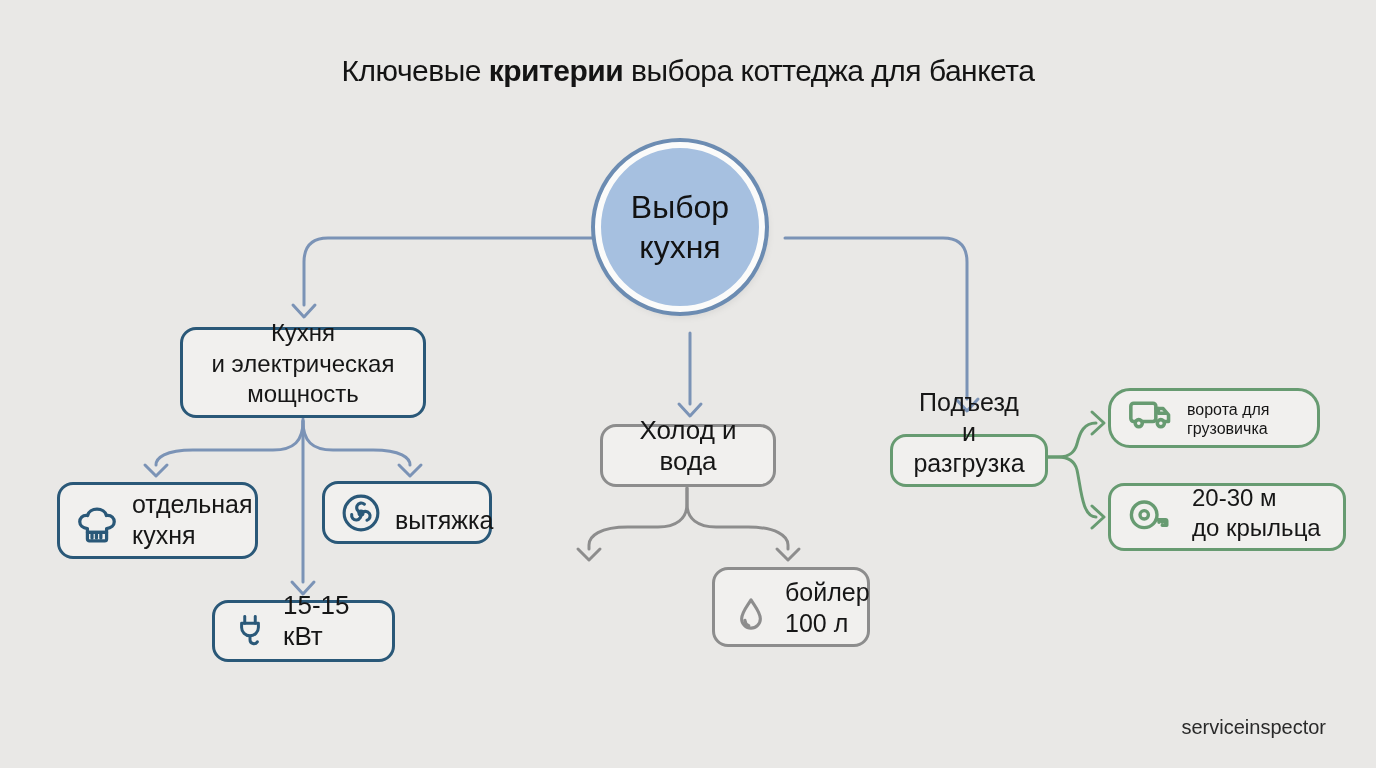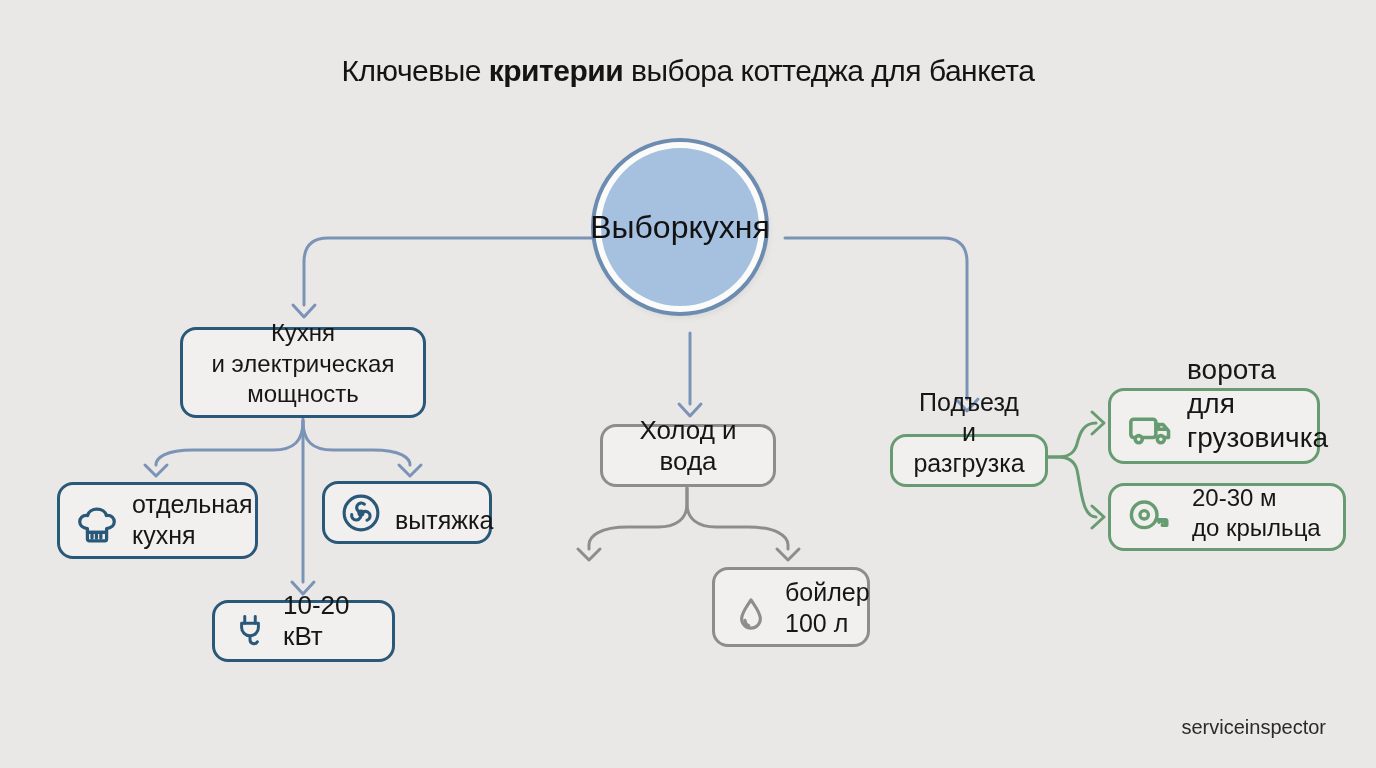--- a/index.html
+++ b/index.html
@@ -31,21 +31,21 @@
   .conn{fill:none;stroke-width:3;stroke-linecap:round;stroke-linejoin:round;}
   .conn-blue{stroke:var(--blue-connector);}
   .conn-gray{stroke:var(--gray-accent);}
   .conn-green{stroke:var(--green-accent);}
   .root-circle{
     position:absolute;left:595px;top:142px;width:170px;height:170px;
     background:var(--circle-fill);
     border:6px solid #fbfbfa;
     box-shadow:0 0 0 4px var(--circle-ring), 2px 4px 8px rgba(0,0,0,.10);
     border-radius:50%;
-    display:flex;flex-direction:row;align-items:center;justify-content:center;
+    display:flex;flex-direction:column;align-items:center;justify-content:center;
     font-size:32px;line-height:1.25;color:#121212;
   }
   .node{
     position:absolute;
     background:var(--box-fill);
     border:3px solid var(--blue-accent);
     border-radius:16px;
     display:flex;align-items:flex-end;
     padding:6px 14px;
     font-size:25px;line-height:1.22;color:#161616;
@@ -62,21 +62,21 @@
   .icon svg{fill:none;stroke-width:1.7;stroke-linecap:round;stroke-linejoin:round;}
   
   .n-kitchen   {left:180px;top:327px;width:246px;height:91px;font-size:24px;line-height:1.26;}
   .n-separate  {left:57px; top:482px;width:201px;height:77px;}
   .n-hood      {left:322px;top:481px;width:170px;height:63px;}
   .n-power     {left:212px;top:600px;width:183px;height:62px;font-size:26px;}
   .n-coldwater {left:600px;top:424px;width:176px;height:63px;font-size:26px;}
   .n-fridges   {left:507px;top:567px;width:165px;height:80px;}
   .n-boiler    {left:712px;top:567px;width:158px;height:80px;}
   .n-access    {left:890px;top:422px;width:158px;height:53px;margin-top:12px;}
-  .n-gates     {left:1108px;top:388px;width:212px;height:76px;font-size:28px;}
+  .n-gates     {left:1108px;top:388px;width:212px;height:60px;font-size:16px;border-radius:22px;}
   .n-distance  {left:1108px;top:483px;width:238px;height:68px;font-size:24px;gap:7px;}
   .watermark{
     position:absolute;right:50px;top:716px;font-size:20px;color:#2a2a2a;
   }
 </style>
 </head>
 <body>
 
 <div class="canvas">
 
@@ -160,21 +160,21 @@
   <div class="node b-blue n-power">
     <span class="icon">
       <svg width="42" height="42" viewBox="0 0 24 24" class="ic-blue">
         <path d="M9 3.2 V7"></path>
         <path d="M15 3.2 V7"></path>
         <path d="M7.2 7 h9.6 v2.4 a4.8 4.8 0 0 1 -9.6 0 Z"></path>
         <path d="M12 14.4 v2 c0 2.4 3 3 4.2 1.2"></path>
       </svg>
     </span>
     <div>
-      <div>10-20 кВт</div>
+      <div>15-15 кВт</div>
     </div>
   </div>
 
   <div class="node center b-gray n-coldwater">
     <div>
       <div>Холод и вода</div>
     </div>
   </div>
 
 

